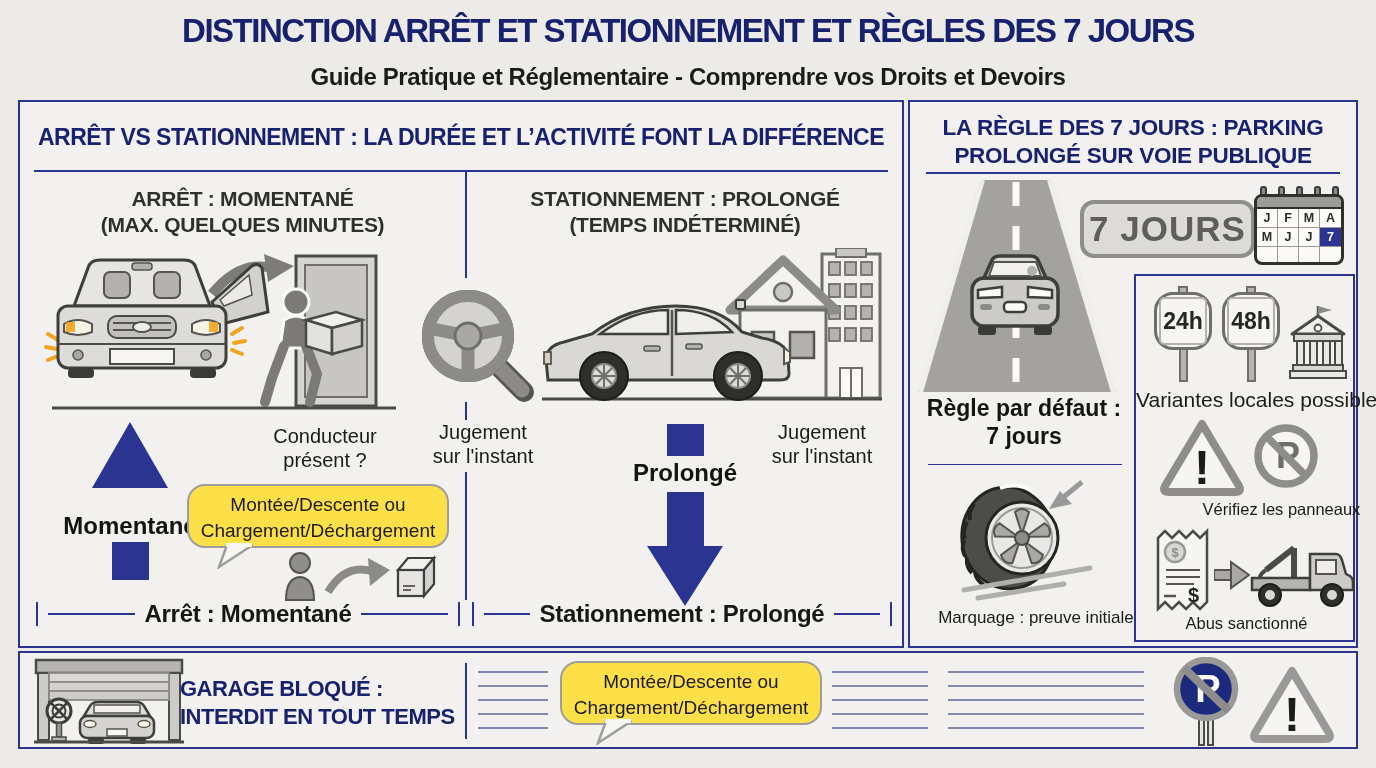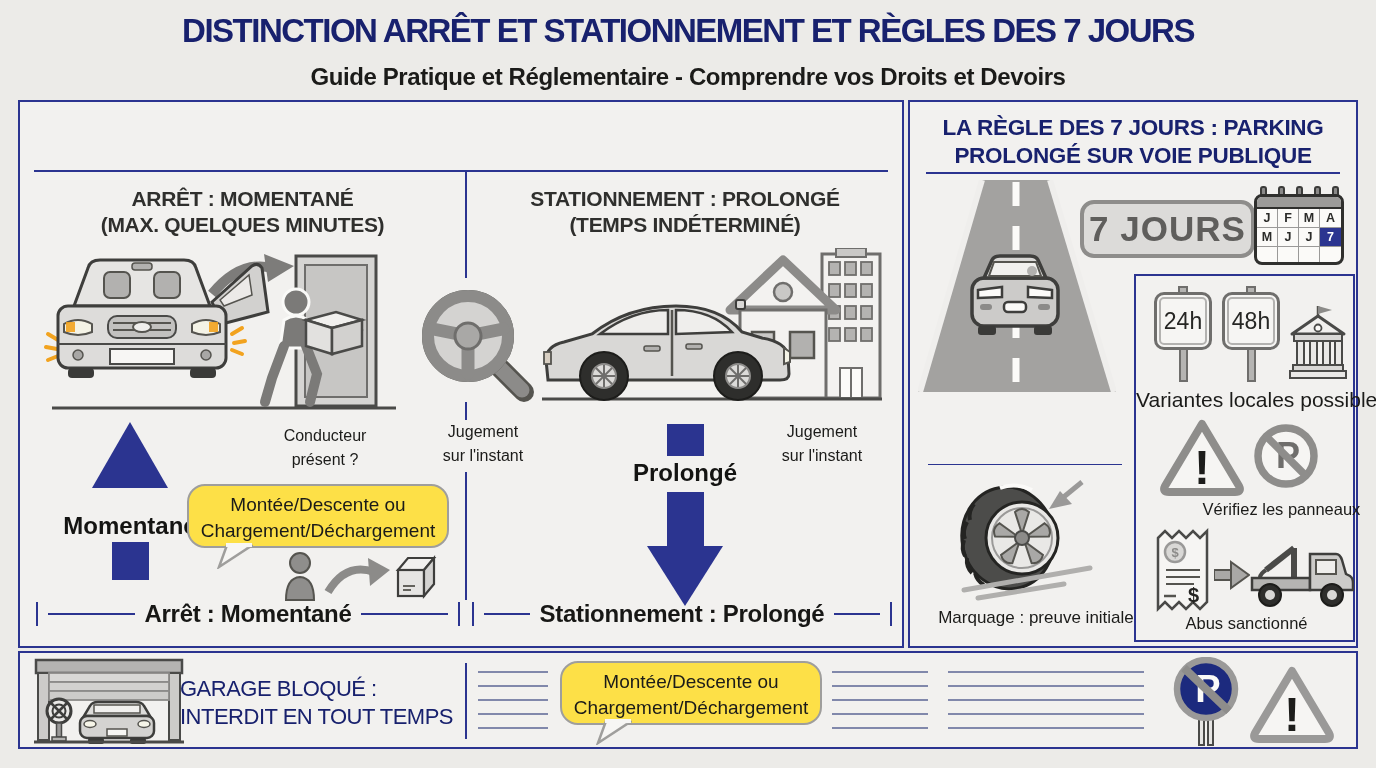--- a/index.html
+++ b/index.html
@@ -18,21 +18,21 @@
   
   .panel{border:2.5px solid var(--navy-border,#2b3490);background:var(--panel-bg,#f2f1ef);}
   #left-panel{left:18px;top:100px;width:886px;height:548px;}
   #right-panel{left:908px;top:100px;width:450px;height:548px;}
   #bottom-bar{left:18px;top:651px;width:1340px;height:98px;}
   .lp-title{top:22px;left:0;width:100%;text-align:center;font-size:23px;font-weight:bold;
     color:var(--navy-text,#18216e);letter-spacing:-0.5px;white-space:nowrap;}
   .hr{height:0;border-top:2px solid var(--navy-border,#2b3490);}
   .vseg{width:2px;background:var(--navy-border,#2b3490);}
   .col-heading{font-size:21px;font-weight:bold;color:#2f2f2d;text-align:center;line-height:26px;letter-spacing:-0.3px;}
-  .note{font-size:16px;color:#1b1b19;text-align:center;line-height:24px;}
+  .note{font-size:20px;color:#1b1b19;text-align:center;line-height:24px;}
   .arrow-label{font-size:24px;font-weight:bold;color:#141412;text-align:center;white-space:nowrap;}
   .navy-block{background:var(--navy-border,#1b2580);}
   .tri-up{width:0;height:0;border-left:38px solid transparent;border-right:38px solid transparent;
     border-bottom:66px solid var(--navy-border,#1b2580);}
   .tri-down{width:0;height:0;border-left:38px solid transparent;border-right:38px solid transparent;
     border-top:60px solid var(--navy-border,#1b2580);}
   .bubble{border:2.5px solid #9f9e9c;border-radius:18px;background:#fde047;text-align:center;
     font-size:19px;line-height:26px;color:#1b1b19;padding-top:6px;}
   .bubble svg.tail{position:absolute;}
   .measure{display:flex;align-items:center;gap:10px;}
@@ -54,41 +54,42 @@
     background:#fbfaf8;overflow:hidden;}
   .cal-header{height:12px;background:#9c9b99;border-bottom:2px solid #2f2f2d;}
   .cal-grid{display:grid;grid-template-columns:repeat(4,1fr);}
   .cal-cell{height:19px;border-right:1.5px solid #9a9998;border-bottom:1.5px solid #9a9998;
     display:flex;align-items:center;justify-content:center;font-size:12.5px;font-weight:bold;color:#2b2b29;}
   .cal-cell:nth-child(4n){border-right:none;}
   .cal-cell.hl{background:var(--navy-border,#1b2580);color:#fff;}
   
   .road-sign{width:58px;text-align:center;}
   .sign-stub{width:10px;height:8px;background:#b5b4b2;border:2px solid #6f6e6c;margin:0 auto -2px;}
-  .sign-face{position:relative;width:58px;height:58px;border:3.5px solid #6f6e6c;border-radius:10px;background:#f6f5f3;
-    display:flex;align-items:center;justify-content:center;font-size:23px;font-weight:normal;color:#262624;}
+  .sign-face{position:relative;width:58px;height:58px;border:3.5px solid #6f6e6c;border-radius:19px;background:#f6f5f3;
+    display:flex;align-items:center;justify-content:center;font-size:23px;font-weight:bold;color:#262624;}
   .sign-face::after{content:"";position:absolute;inset:2px;border:2px solid #b3b2b0;border-radius:5px;pointer-events:none;}
   .sign-post{width:9px;height:34px;background:#b5b4b2;border:2px solid #6f6e6c;margin:-2px auto 0;}
   
   .hlines{display:flex;flex-direction:column;gap:12px;}
   .hlines i{display:block;height:2px;background:#8188ab;}
   
-  .garage-text{font-size:22px;font-weight:normal;color:var(--navy-text,#18216e);line-height:28px;letter-spacing:-0.5px;white-space:nowrap;}
+  .garage-text{font-size:22px;font-weight:bold;color:var(--navy-text,#18216e);line-height:28px;letter-spacing:-0.5px;white-space:nowrap;}
   svg{display:block;}
   svg text{font-family:"Liberation Sans",sans-serif;}
 </style>
 </head>
 <body>
 
 <div id="stage">
 
   <div class="abs main-title">DISTINCTION ARRÊT ET STATIONNEMENT ET RÈGLES DES 7 JOURS</div>
   <div class="abs main-subtitle">Guide Pratique et Réglementaire - Comprendre vos Droits et Devoirs</div>
 
   <div id="left-panel" class="abs panel">
+    <div class="abs lp-title">ARRÊT VS STATIONNEMENT : LA DURÉE ET L’ACTIVITÉ FONT LA DIFFÉRENCE</div>
     <div class="abs hr" style="top:68px;left:14px;width:854px;"></div>
 
     <div class="abs vseg" style="left:445px;top:70px;height:106px;"></div>
     <div class="abs vseg" style="left:445px;top:300px;height:18px;"></div>
     <div class="abs vseg" style="left:445px;top:370px;height:128px;"></div>
 
     <div class="abs" style="left:0;top:84px;width:445px;">
       <div class="col-heading">ARRÊT : MOMENTANÉ</div>
       <div class="col-heading">(MAX. QUELQUES MINUTES)</div>
     </div>
@@ -338,20 +339,24 @@
           <div class="cal-cell">J</div>
           <div class="cal-cell hl">7</div>
           <div class="cal-cell"></div>
           <div class="cal-cell"></div>
           <div class="cal-cell"></div>
           <div class="cal-cell"></div>
         </div>
       </div>
     </div>
 
+    <div class="abs big-note" style="left:8px;top:292px;width:212px;">
+      <div>Règle par défaut :</div>
+      <div>7 jours</div>
+    </div>
     <div class="abs hr" style="top:362px;left:18px;width:194px;border-top-width:1.5px;"></div>
 
     <svg class="abs" style="left:38px;top:374px;" width="152" height="126" viewBox="0 0 152 126">
       <line x1="134" y1="6" x2="112" y2="24" stroke="#9a9998" stroke-width="5"></line>
       <polygon points="101,33 112,15 124,28" fill="#9a9998"></polygon>
       <ellipse cx="60" cy="62" rx="46" ry="51" fill="#4c4c4a" stroke="#242422" stroke-width="3" transform="rotate(-10 60 62)"></ellipse>
       <path d="M 52 12 q 16 -6 32 2" stroke="#fbfaf8" stroke-width="4" fill="none"></path>
       <g stroke="#242422" stroke-width="4" fill="none">
         <path d="M 26 28 q -6 8 -4 16"></path>
           <path d="M 19 46 q -5 9 -2 17"></path>

